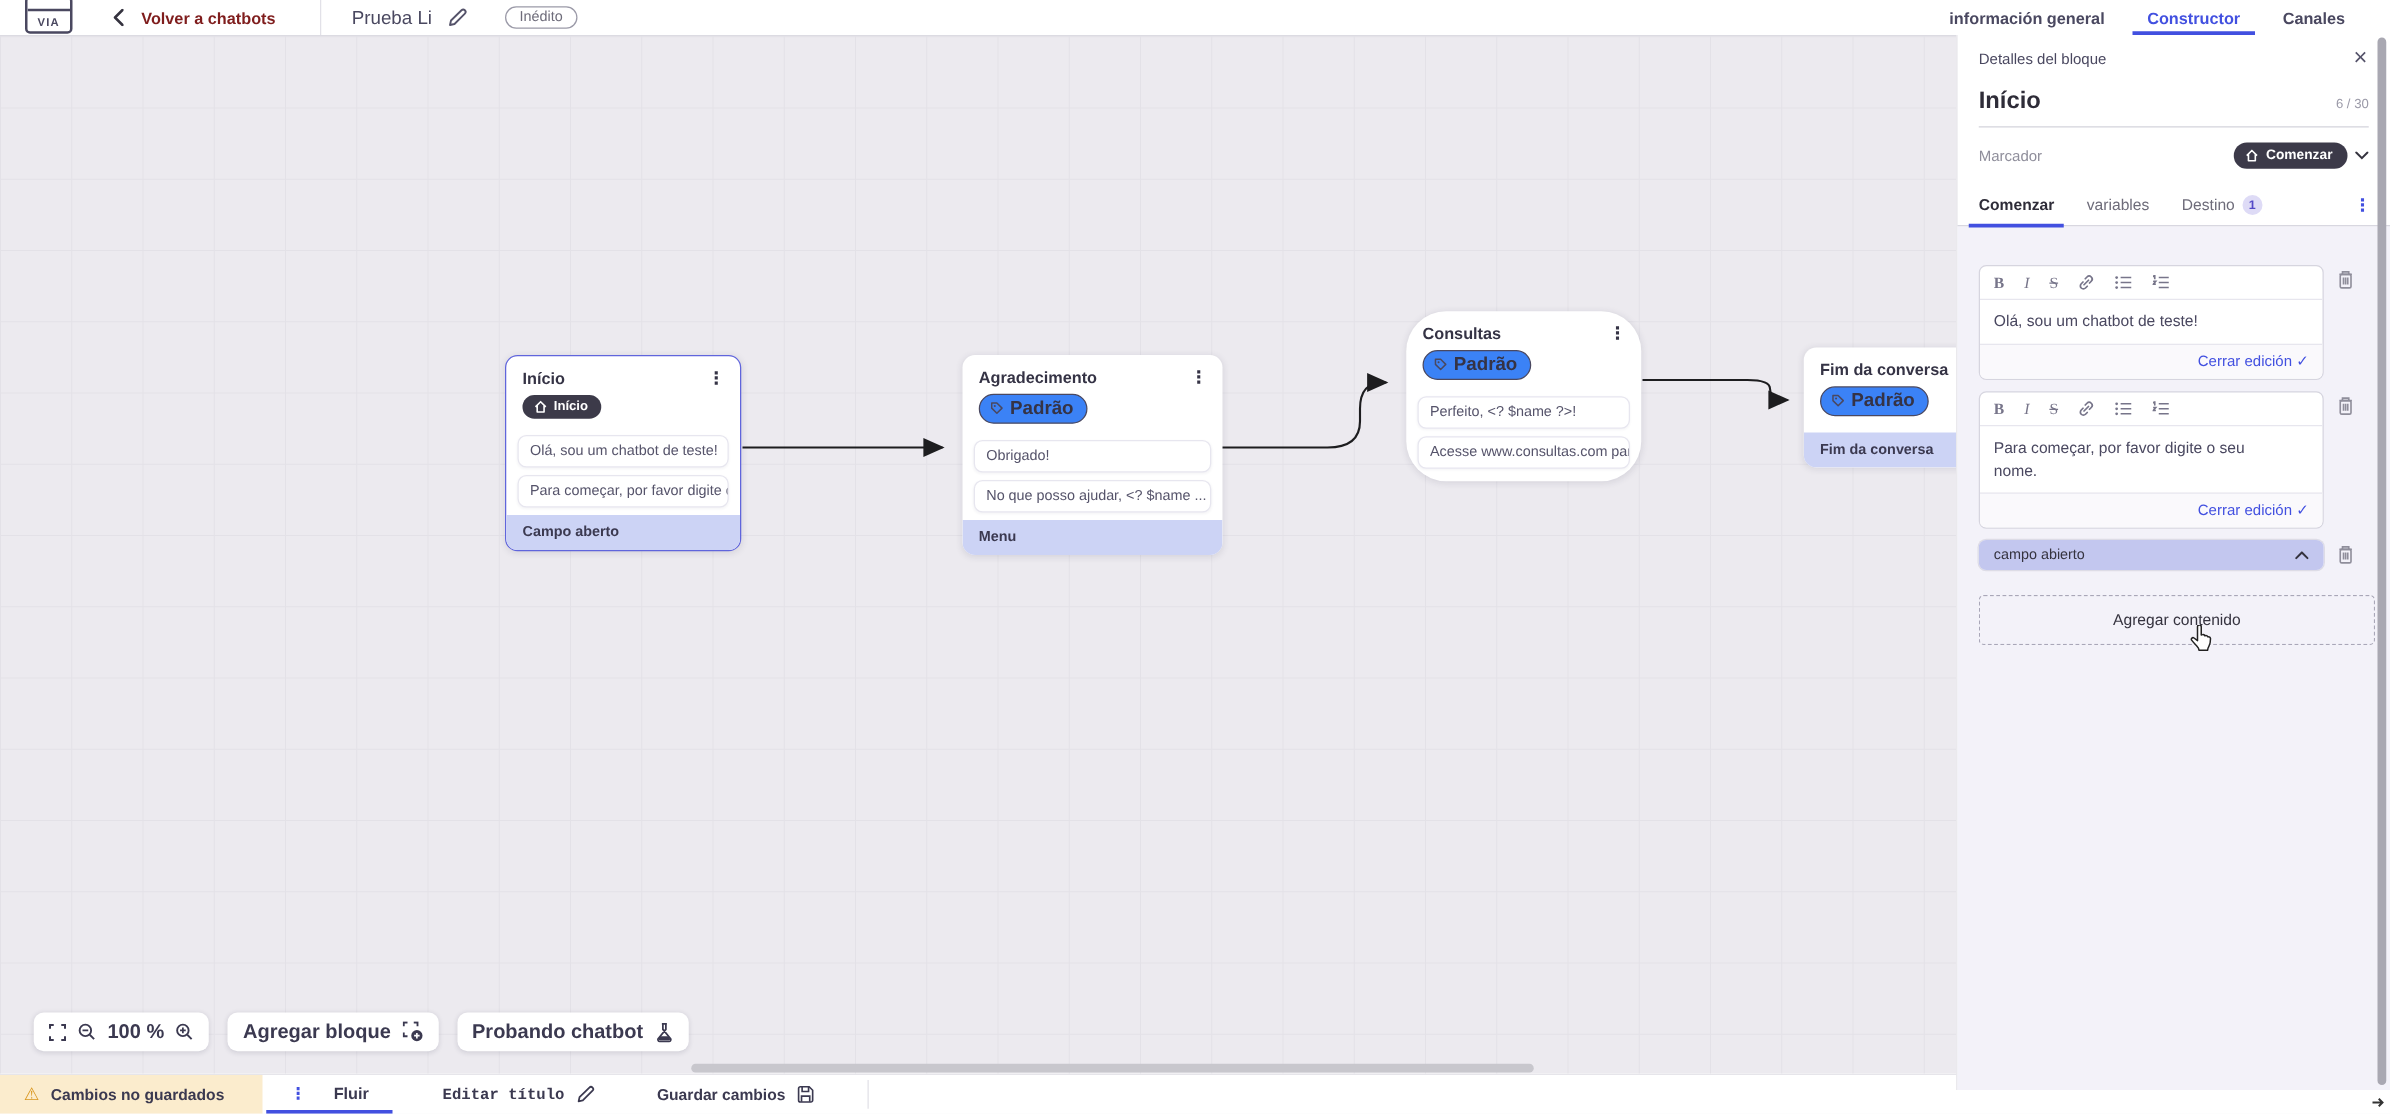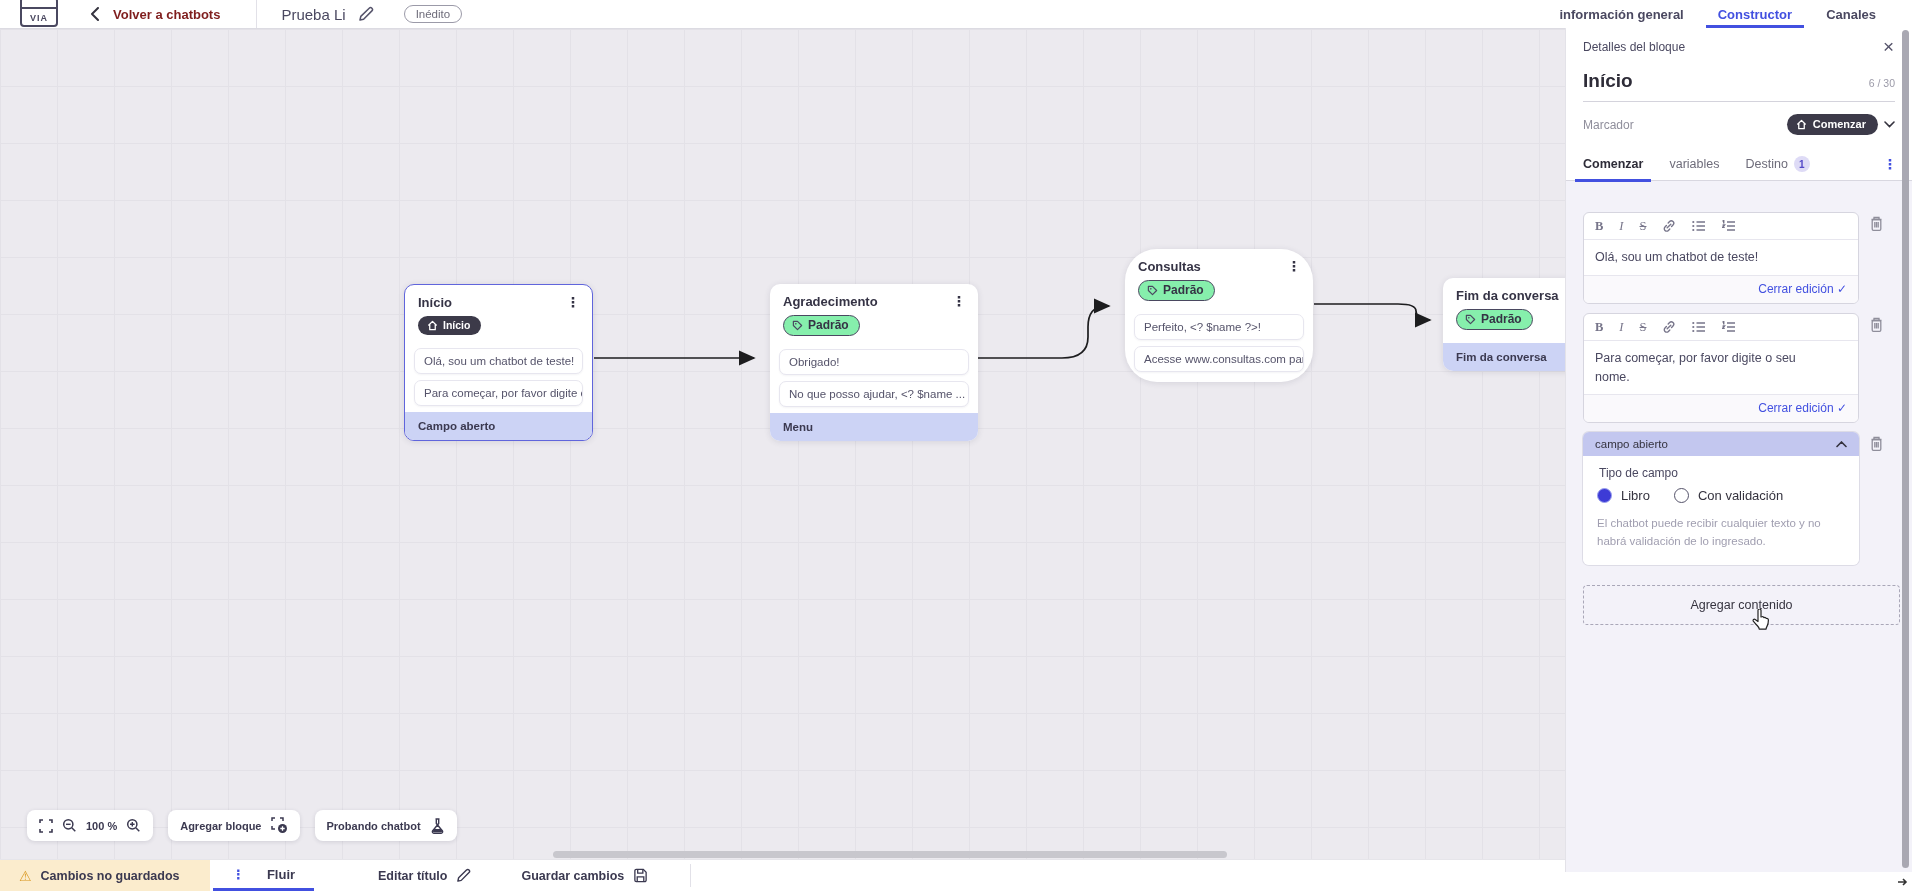--- a/index.html
+++ b/index.html
@@ -30,31 +30,31 @@
     background-color:#eceaef;
     background-image:linear-gradient(#e3e1e7 1px, transparent 1px), linear-gradient(90deg,#e3e1e7 1px, transparent 1px);
     background-size:57px 57px; overflow:hidden; z-index:1; border-top:1px solid #dcdbe2; }
   .wires { position:absolute; inset:0; }
 
   .node { position:absolute; background:#fff; border-radius:10px; box-shadow:0 1px 6px rgba(40,40,70,.12); overflow:hidden; font-size:11.5px; color:#55536a; }
   .node-header { display:flex; justify-content:space-between; align-items:flex-start; padding:10px 12px 4px 13px; }
   .node-title { font-size:13px; font-weight:700; color:#353345; }
   .kebab { font-size:14px; font-weight:700; color:#353345; line-height:1; cursor:pointer; letter-spacing:0; }
   .badge-dark { display:inline-flex; align-items:center; gap:5px; background:#3c3a49; color:#fff; border-radius:999px; padding:3px 11px 4px 9px; font-size:10.5px; font-weight:700; margin:2px 0 7px 13px; }
-  .badge-outline { display:inline-flex; align-items:center; gap:5px; background:#86efac; color:#353345; border:1.4px solid #4a4860; border-radius:999px; padding:2px 10px 3px 8px; font-size:12px; font-weight:700; margin:2px 0 7px 13px; }
+  .badge-outline { display:inline-flex; align-items:center; gap:5px; background:#3b82f6; color:#353345; border:1.4px solid #4a4860; border-radius:999px; padding:2px 10px 3px 8px; font-size:15px; font-weight:700; margin:2px 0 7px 13px; }
   .node-row { margin:6px 9px; border:1px solid #e7e6ef; border-radius:7px; padding:6px 9px; background:#fff; white-space:nowrap; overflow:hidden; box-shadow:0 1px 2px rgba(40,40,70,.05); }
   .node-row.highlight { background:#ccd3f5; border:none; border-radius:0; margin:6px 0 0 0; padding:8px 13px; font-weight:600; color:#3b3950; box-shadow:none; }
   .node-inicio { left:404px; top:255px; width:189px; border:1.5px solid #6065dc; }
   .node-agradecimento { left:770px; top:255px; width:208px; }
   .node-consultas { left:1125px; top:220px; width:188px;border-radius:32px; }
   .node-fim { left:1443px; top:249px; width:186px; }
 
   
   .canvas-controls { position:absolute; left:27px; top:781px; display:flex; gap:15px; }
-  .ctl-pill { background:#fff; border-radius:8px; box-shadow:0 1px 4px rgba(40,40,70,.14); height:31px; display:flex; align-items:center; padding:0 12px; gap:9px; font-size:11px; font-weight:700; color:#3b3950; }
+  .ctl-pill { background:#fff; border-radius:8px; box-shadow:0 1px 4px rgba(40,40,70,.14); height:31px; display:flex; align-items:center; padding:0 12px; gap:9px; font-size:16px; font-weight:700; color:#3b3950; }
   .ctl-icon { display:flex; align-items:center; }
   .h-scrollbar { position:absolute; left:553px; top:822px; width:674px; height:7px; border-radius:4px; background:#c8c7cd; }
 
   
   .panel { position:absolute; left:1565px; top:28px; width:347px; height:844px; background:#fff; border-left:1px solid #e3e2e8; z-index:20; display:flex; flex-direction:column; }
   .panel-head { display:flex; justify-content:space-between; align-items:center; padding:9px 18px 6px 17px; }
   .panel-head-title { font-size:12px; color:#4a4860; }
   .panel-close { font-size:19px; color:#55536a; line-height:1; cursor:pointer; }
   .block-title-row { margin:8px 17px 0 17px; display:flex; justify-content:space-between; align-items:flex-end; border-bottom:1px solid #d4d3dc; padding-bottom:9px; }
   .block-title { font-size:19px; font-weight:600; color:#2e2c38; }
@@ -98,21 +98,21 @@
   .panel-vscroll { position:absolute; right:3px; top:2px; width:7px; height:838px; border-radius:4px; background:#a9a8b2; }
 
   
   .bottombar { position:absolute; left:0; bottom:0; width:1912px; height:32px; background:#fff; z-index:10; display:flex; align-items:stretch; border-top:1px solid #e6e5ea; }
   .warn-block { width:210px; background:#fbeccd; display:flex; align-items:center; gap:9px; padding-left:19px; font-size:12.5px; font-weight:700; color:#3b3950; }
   .warn-icon { color:#d9971f; font-size:14px; }
   .flow-tab { margin-left:3px; width:101px; display:flex; align-items:center; justify-content:center; gap:22px; border-bottom:3px solid #4250e0; cursor:pointer; }
   .flow-tab .kebab { color:#4250e0; font-size:13px; }
   .flow-tab-label { font-size:13px; font-weight:700; color:#3b3950; }
   .bb-btn { display:flex; align-items:center; gap:9px; font-size:12.5px; font-weight:700; color:#3b3950; cursor:pointer; }
-  .bb-edit { margin-left:64px; }
+  .bb-edit { margin-left:40px;font-family:Liberation Mono, monospace; }
   .bb-save { margin-left:50px; }
   .bb-divider { width:1px; background:#e2e1e8; margin:4px 0 4px 42px; }
   .corner-glyph { position:absolute; right:4px; bottom:3px; z-index:40; }
 
   svg { display:block; }
 </style>
 </head>
 <body>
 
 <div class="app">
@@ -412,34 +412,20 @@
       </div>
 
       <div class="card-row" style="margin-top:4px;">
         <div class="field-card">
           <div class="field-card-header">
             <span>campo abierto</span>
             <svg width="11" height="7" viewBox="0 0 11 7">
                 <path d="M1 5.5 L5.5 1 L10 5.5" fill="none" stroke="#35333f" stroke-width="1.6" stroke-linecap="round"></path>
               </svg>
           </div>
-          <div class="field-card-body">
-            <div class="field-type-label">Tipo de campo</div>
-            <div class="radio-row">
-              <span class="radio-opt">
-                <span class="radio checked"></span>
-                <span>Libro</span>
-              </span>
-              <span class="radio-opt">
-                <span class="radio"></span>
-                <span>Con validación</span>
-              </span>
-            </div>
-            <div class="field-desc">El chatbot puede recibir cualquier texto y no habrá validación de lo ingresado.</div>
-          </div>
         </div>
         <span class="trash-btn">
           <svg width="15" height="17" viewBox="0 0 15 17">
               <g fill="none" stroke="#8f8e9b" stroke-width="1.3">
                 <path d="M2.5 4.5 H12.5 M5 4.2 V2.5 H10 V4.2"></path>
                 <rect x="3.2" y="4.5" width="8.6" height="10.8" rx="1.2"></rect>
                 <path d="M5.8 7 V12.5 M7.5 7 V12.5 M9.2 7 V12.5"></path>
               </g>
             </svg>
         </span>

